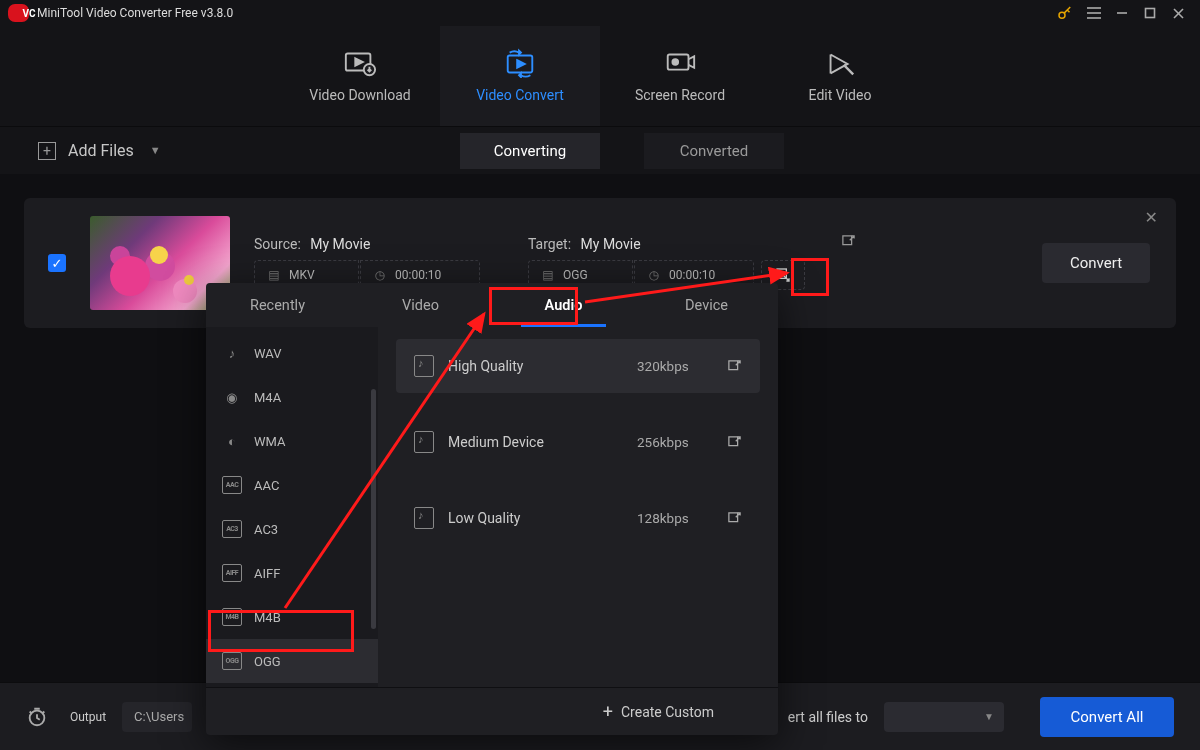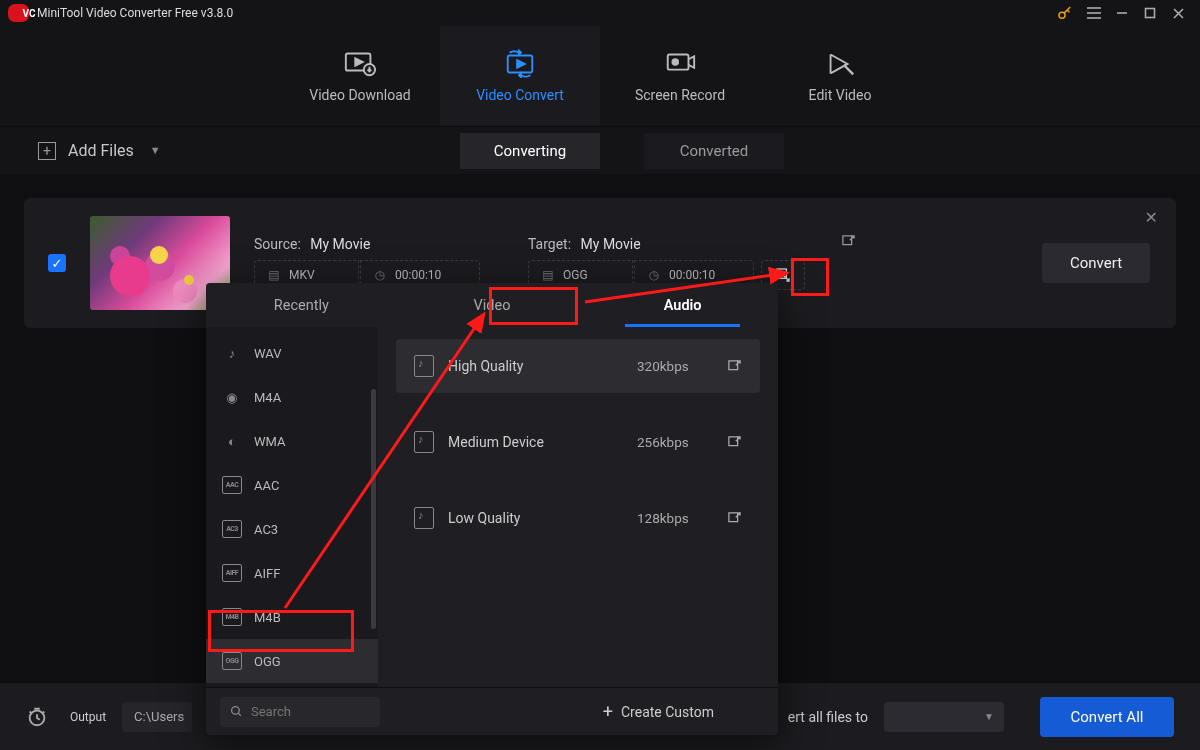--- a/index.html
+++ b/index.html
@@ -251,20 +251,21 @@
     <div class="convertbtn">Convert</div>
     <div class="closex">✕</div>
   </div>
 </div>
 
 <div class="popup">
   <div class="popup-tabs">
     <div class="ptab">Recently</div>
     <div class="ptab">Video</div>
     <div class="ptab active">Audio</div>
+    <div class="ptab">Device</div>
   </div>
   <div class="popup-body">
     <div class="fmtcol">
       <div class="fmtitem">
           <span class="fi">♪</span>
           <span>WAV</span>
         </div>
       <div class="fmtitem">
           <span class="fi">◉</span>
           <span>M4A</span>
@@ -327,29 +328,20 @@
         <div class="qedit">
             <svg width="15" height="15" viewBox="0 0 24 24" fill="none" stroke="#aaa" stroke-width="2">
               <rect x="3" y="3" width="14" height="14"></rect>
               <path d="M14 10 l7 -7 M17 3 h4 v4"></path>
             </svg>
           </div>
       </div>
     </div>
   </div>
   <div class="popup-footer">
-    <div class="searchwrap">
-      <span style="color:#888">
-        <svg width="13" height="13" viewBox="0 0 24 24" fill="none" stroke="currentColor" stroke-width="2.5">
-            <circle cx="10" cy="10" r="7"></circle>
-            <line x1="20" y1="20" x2="15" y2="15"></line>
-          </svg>
-      </span>
-      <input placeholder="Search" style="">
-    </div>
     <div class="foot-spacer"></div>
     <div class="createcustom">
       <span style="font-size:18px;">+</span>
       <span>Create Custom</span>
     </div>
   </div>
 </div>
 
 <div class="footer">
   <span class="clock">

